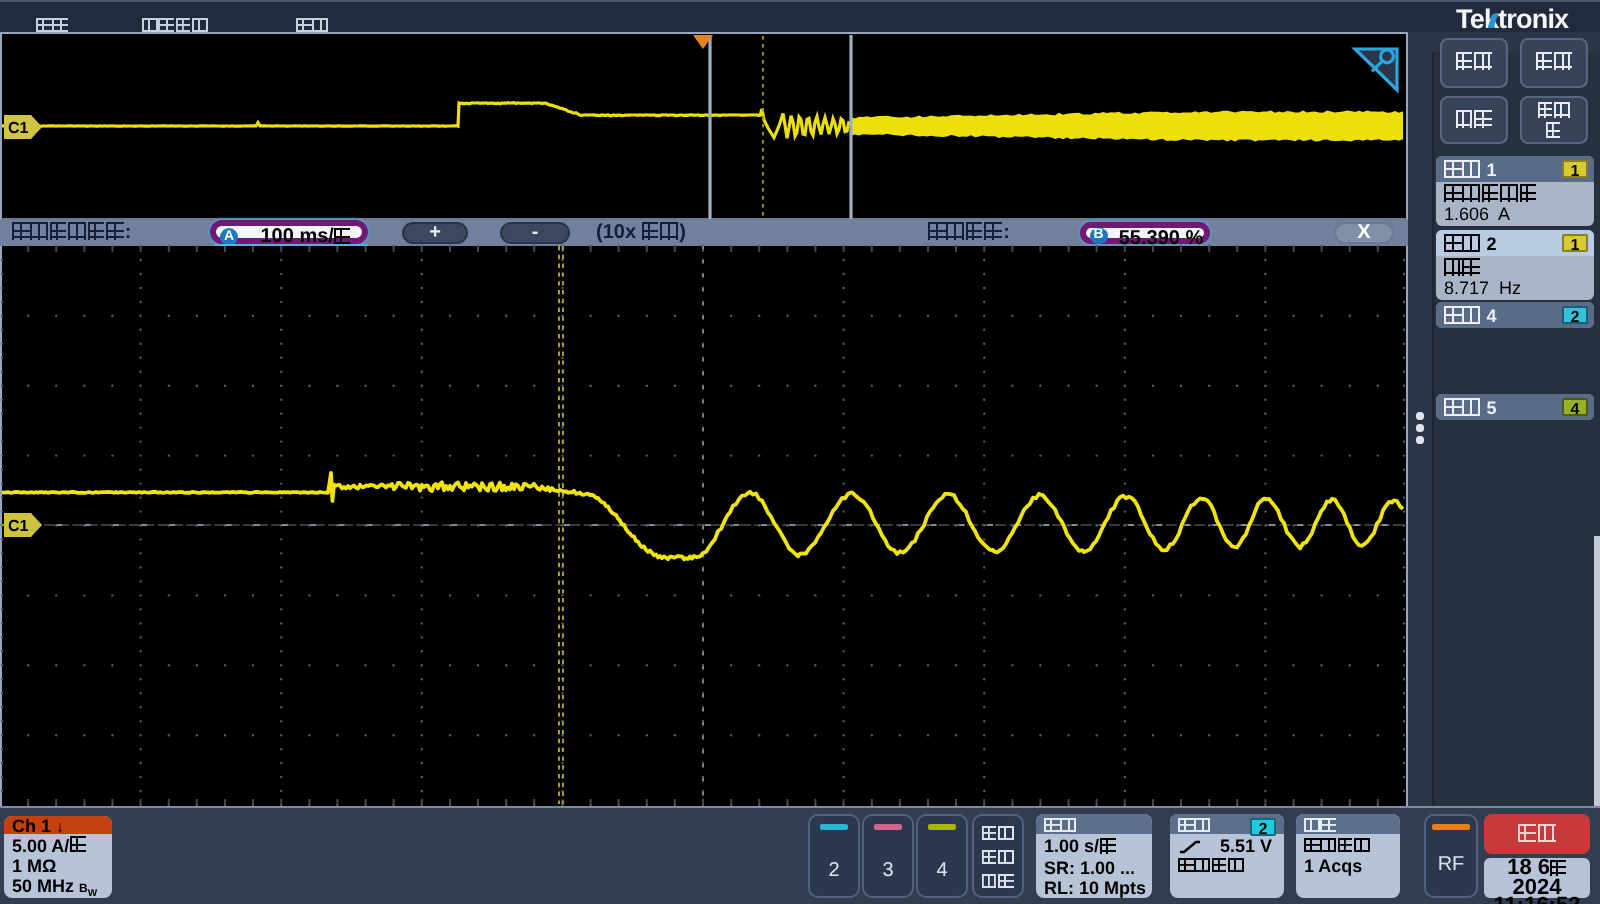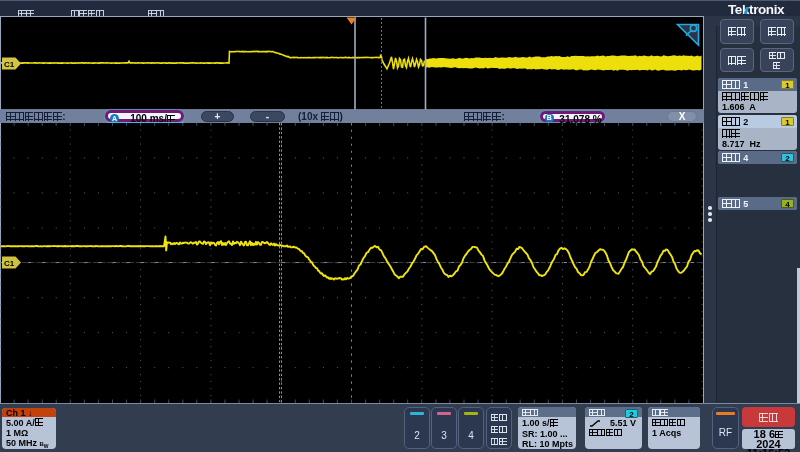--- a/index.html
+++ b/index.html
@@ -48,21 +48,21 @@
  border:1px solid #51617f;border-radius:5px;color:#dde4ee;font-size:10px;text-align:center}
 .cbar{position:absolute;left:5px;top:4px;width:14px;height:2.5px;border-radius:1px}
 
 #side{left:704px;top:16px;width:96px;height:436px;background:#2c3548}
 #respanel{position:absolute;left:12px;top:10px;width:84px;height:377px;background:#27303f;border-left:1px solid #1d2533}
 .sbtn{position:absolute;background:#38435a;border:1px solid #5a667f;border-radius:4px;
  color:#e8edf5;text-align:center;font-size:10px}
 .mcard{position:absolute;left:14px;width:79px;border-radius:3px;overflow:hidden;
  background:#a9b5c7;font-size:9px}
 .mcard .mh{height:13px;background:#5a6b88;color:#eef2f8;padding:2px 0 0 4px;font-weight:bold;position:relative}
-.mcard .mb{padding:1px 0 1px 4px;color:#000;font-weight:bold;line-height:9.6px}
+.mcard .mb{padding:1px 0 1px 4px;color:#000;font-weight:normal;line-height:9.6px}
 .mbdg{position:absolute;right:3px;top:2px;width:13px;height:9px;border-radius:1px;
  color:#000;font-size:8px;font-weight:bold;text-align:center;line-height:9px;border:1px solid #333}
 </style></head><body>
 <div id="scr">
 
 <div class="abs" id="menu">
   <span class="it s" style="left:18px"><i class="c"></i><i class="c"></i></span>
   <span class="it s" style="left:71px"><i class="c b"></i><i class="c"></i><i class="c"></i><i class="c b"></i></span>
   <span class="it s" style="left:148px"><i class="c"></i><i class="c b"></i></span>
 </div>
@@ -89,21 +89,21 @@
   <span class="lb" style="left:298px">(10x&nbsp;<i class="c"></i><i class="c b"></i>)</span>
   <span class="lb" style="left:464px"><i class="c"></i><i class="c b"></i><i class="c"></i><i class="c"></i>:</span>
   <div class="pill" style="left:105px;top:0;width:79px;height:12px">
     <span class="knob" style="left:2px;top:0.7px">A</span>
     <span style="position:absolute;left:14px;top:0.2px;width:62px;text-align:center">100 ms/<i class="c" style="width:8px;height:8px;margin-bottom:1px"></i></span>
   </div>
   <div class="zbtn" style="left:201px;width:33px">+</div>
   <div class="zbtn" style="left:250px;width:35px">-</div>
   <div class="pill" style="left:540px;top:0.5px;width:65px;height:11px">
     <span class="knob" style="left:2px;top:0.2px;width:8.6px;height:8.6px;line-height:8.6px">B</span>
-    <span style="position:absolute;left:12px;top:0;width:51px;text-align:center">31.078 %</span>
+    <span style="position:absolute;left:12px;top:0;width:51px;text-align:center">55.390 %</span>
   </div>
   <div class="zbtn" style="left:667px;width:30px;background:#828fa9;border-color:#6b7994;color:#fff">X</div>
 </div>
 
 <div class="abs" style="left:107px;top:122px;width:77px;height:1.3px;background:#49b9e0;border-radius:1px;z-index:3"></div>
 <div class="abs" id="mainbox"></div>
 <svg class="abs" style="left:0;top:0" width="704" height="404" viewBox="0 0 704 404">
   <path d="M14.1 123.0h0.01 M28.1 123.0h0.01 M42.2 123.0h0.01 M56.2 123.0h0.01 M70.3 123.0h0.01 M84.4 123.0h0.01 M98.4 123.0h0.01 M112.5 123.0h0.01 M126.5 123.0h0.01 M140.6 123.0h0.01 M154.7 123.0h0.01 M168.7 123.0h0.01 M182.8 123.0h0.01 M196.8 123.0h0.01 M210.9 123.0h0.01 M225.0 123.0h0.01 M239.0 123.0h0.01 M253.1 123.0h0.01 M267.1 123.0h0.01 M281.2 123.0h0.01 M295.3 123.0h0.01 M309.3 123.0h0.01 M323.4 123.0h0.01 M337.4 123.0h0.01 M351.5 123.0h0.01 M365.6 123.0h0.01 M379.6 123.0h0.01 M393.7 123.0h0.01 M407.7 123.0h0.01 M421.8 123.0h0.01 M435.9 123.0h0.01 M449.9 123.0h0.01 M464.0 123.0h0.01 M478.0 123.0h0.01 M492.1 123.0h0.01 M506.2 123.0h0.01 M520.2 123.0h0.01 M534.3 123.0h0.01 M548.3 123.0h0.01 M562.4 123.0h0.01 M576.5 123.0h0.01 M590.5 123.0h0.01 M604.6 123.0h0.01 M618.6 123.0h0.01 M632.7 123.0h0.01 M646.8 123.0h0.01 M660.8 123.0h0.01 M674.9 123.0h0.01 M688.9 123.0h0.01 M14.1 157.9h0.01 M28.1 157.9h0.01 M42.2 157.9h0.01 M56.2 157.9h0.01 M70.3 157.9h0.01 M84.4 157.9h0.01 M98.4 157.9h0.01 M112.5 157.9h0.01 M126.5 157.9h0.01 M140.6 157.9h0.01 M154.7 157.9h0.01 M168.7 157.9h0.01 M182.8 157.9h0.01 M196.8 157.9h0.01 M210.9 157.9h0.01 M225.0 157.9h0.01 M239.0 157.9h0.01 M253.1 157.9h0.01 M267.1 157.9h0.01 M281.2 157.9h0.01 M295.3 157.9h0.01 M309.3 157.9h0.01 M323.4 157.9h0.01 M337.4 157.9h0.01 M351.5 157.9h0.01 M365.6 157.9h0.01 M379.6 157.9h0.01 M393.7 157.9h0.01 M407.7 157.9h0.01 M421.8 157.9h0.01 M435.9 157.9h0.01 M449.9 157.9h0.01 M464.0 157.9h0.01 M478.0 157.9h0.01 M492.1 157.9h0.01 M506.2 157.9h0.01 M520.2 157.9h0.01 M534.3 157.9h0.01 M548.3 157.9h0.01 M562.4 157.9h0.01 M576.5 157.9h0.01 M590.5 157.9h0.01 M604.6 157.9h0.01 M618.6 157.9h0.01 M632.7 157.9h0.01 M646.8 157.9h0.01 M660.8 157.9h0.01 M674.9 157.9h0.01 M688.9 157.9h0.01 M14.1 192.9h0.01 M28.1 192.9h0.01 M42.2 192.9h0.01 M56.2 192.9h0.01 M70.3 192.9h0.01 M84.4 192.9h0.01 M98.4 192.9h0.01 M112.5 192.9h0.01 M126.5 192.9h0.01 M140.6 192.9h0.01 M154.7 192.9h0.01 M168.7 192.9h0.01 M182.8 192.9h0.01 M196.8 192.9h0.01 M210.9 192.9h0.01 M225.0 192.9h0.01 M239.0 192.9h0.01 M253.1 192.9h0.01 M267.1 192.9h0.01 M281.2 192.9h0.01 M295.3 192.9h0.01 M309.3 192.9h0.01 M323.4 192.9h0.01 M337.4 192.9h0.01 M351.5 192.9h0.01 M365.6 192.9h0.01 M379.6 192.9h0.01 M393.7 192.9h0.01 M407.7 192.9h0.01 M421.8 192.9h0.01 M435.9 192.9h0.01 M449.9 192.9h0.01 M464.0 192.9h0.01 M478.0 192.9h0.01 M492.1 192.9h0.01 M506.2 192.9h0.01 M520.2 192.9h0.01 M534.3 192.9h0.01 M548.3 192.9h0.01 M562.4 192.9h0.01 M576.5 192.9h0.01 M590.5 192.9h0.01 M604.6 192.9h0.01 M618.6 192.9h0.01 M632.7 192.9h0.01 M646.8 192.9h0.01 M660.8 192.9h0.01 M674.9 192.9h0.01 M688.9 192.9h0.01 M14.1 227.8h0.01 M28.1 227.8h0.01 M42.2 227.8h0.01 M56.2 227.8h0.01 M70.3 227.8h0.01 M84.4 227.8h0.01 M98.4 227.8h0.01 M112.5 227.8h0.01 M126.5 227.8h0.01 M140.6 227.8h0.01 M154.7 227.8h0.01 M168.7 227.8h0.01 M182.8 227.8h0.01 M196.8 227.8h0.01 M210.9 227.8h0.01 M225.0 227.8h0.01 M239.0 227.8h0.01 M253.1 227.8h0.01 M267.1 227.8h0.01 M281.2 227.8h0.01 M295.3 227.8h0.01 M309.3 227.8h0.01 M323.4 227.8h0.01 M337.4 227.8h0.01 M351.5 227.8h0.01 M365.6 227.8h0.01 M379.6 227.8h0.01 M393.7 227.8h0.01 M407.7 227.8h0.01 M421.8 227.8h0.01 M435.9 227.8h0.01 M449.9 227.8h0.01 M464.0 227.8h0.01 M478.0 227.8h0.01 M492.1 227.8h0.01 M506.2 227.8h0.01 M520.2 227.8h0.01 M534.3 227.8h0.01 M548.3 227.8h0.01 M562.4 227.8h0.01 M576.5 227.8h0.01 M590.5 227.8h0.01 M604.6 227.8h0.01 M618.6 227.8h0.01 M632.7 227.8h0.01 M646.8 227.8h0.01 M660.8 227.8h0.01 M674.9 227.8h0.01 M688.9 227.8h0.01 M14.1 262.8h0.01 M28.1 262.8h0.01 M42.2 262.8h0.01 M56.2 262.8h0.01 M70.3 262.8h0.01 M84.4 262.8h0.01 M98.4 262.8h0.01 M112.5 262.8h0.01 M126.5 262.8h0.01 M140.6 262.8h0.01 M154.7 262.8h0.01 M168.7 262.8h0.01 M182.8 262.8h0.01 M196.8 262.8h0.01 M210.9 262.8h0.01 M225.0 262.8h0.01 M239.0 262.8h0.01 M253.1 262.8h0.01 M267.1 262.8h0.01 M281.2 262.8h0.01 M295.3 262.8h0.01 M309.3 262.8h0.01 M323.4 262.8h0.01 M337.4 262.8h0.01 M351.5 262.8h0.01 M365.6 262.8h0.01 M379.6 262.8h0.01 M393.7 262.8h0.01 M407.7 262.8h0.01 M421.8 262.8h0.01 M435.9 262.8h0.01 M449.9 262.8h0.01 M464.0 262.8h0.01 M478.0 262.8h0.01 M492.1 262.8h0.01 M506.2 262.8h0.01 M520.2 262.8h0.01 M534.3 262.8h0.01 M548.3 262.8h0.01 M562.4 262.8h0.01 M576.5 262.8h0.01 M590.5 262.8h0.01 M604.6 262.8h0.01 M618.6 262.8h0.01 M632.7 262.8h0.01 M646.8 262.8h0.01 M660.8 262.8h0.01 M674.9 262.8h0.01 M688.9 262.8h0.01 M14.1 297.7h0.01 M28.1 297.7h0.01 M42.2 297.7h0.01 M56.2 297.7h0.01 M70.3 297.7h0.01 M84.4 297.7h0.01 M98.4 297.7h0.01 M112.5 297.7h0.01 M126.5 297.7h0.01 M140.6 297.7h0.01 M154.7 297.7h0.01 M168.7 297.7h0.01 M182.8 297.7h0.01 M196.8 297.7h0.01 M210.9 297.7h0.01 M225.0 297.7h0.01 M239.0 297.7h0.01 M253.1 297.7h0.01 M267.1 297.7h0.01 M281.2 297.7h0.01 M295.3 297.7h0.01 M309.3 297.7h0.01 M323.4 297.7h0.01 M337.4 297.7h0.01 M351.5 297.7h0.01 M365.6 297.7h0.01 M379.6 297.7h0.01 M393.7 297.7h0.01 M407.7 297.7h0.01 M421.8 297.7h0.01 M435.9 297.7h0.01 M449.9 297.7h0.01 M464.0 297.7h0.01 M478.0 297.7h0.01 M492.1 297.7h0.01 M506.2 297.7h0.01 M520.2 297.7h0.01 M534.3 297.7h0.01 M548.3 297.7h0.01 M562.4 297.7h0.01 M576.5 297.7h0.01 M590.5 297.7h0.01 M604.6 297.7h0.01 M618.6 297.7h0.01 M632.7 297.7h0.01 M646.8 297.7h0.01 M660.8 297.7h0.01 M674.9 297.7h0.01 M688.9 297.7h0.01 M14.1 332.6h0.01 M28.1 332.6h0.01 M42.2 332.6h0.01 M56.2 332.6h0.01 M70.3 332.6h0.01 M84.4 332.6h0.01 M98.4 332.6h0.01 M112.5 332.6h0.01 M126.5 332.6h0.01 M140.6 332.6h0.01 M154.7 332.6h0.01 M168.7 332.6h0.01 M182.8 332.6h0.01 M196.8 332.6h0.01 M210.9 332.6h0.01 M225.0 332.6h0.01 M239.0 332.6h0.01 M253.1 332.6h0.01 M267.1 332.6h0.01 M281.2 332.6h0.01 M295.3 332.6h0.01 M309.3 332.6h0.01 M323.4 332.6h0.01 M337.4 332.6h0.01 M351.5 332.6h0.01 M365.6 332.6h0.01 M379.6 332.6h0.01 M393.7 332.6h0.01 M407.7 332.6h0.01 M421.8 332.6h0.01 M435.9 332.6h0.01 M449.9 332.6h0.01 M464.0 332.6h0.01 M478.0 332.6h0.01 M492.1 332.6h0.01 M506.2 332.6h0.01 M520.2 332.6h0.01 M534.3 332.6h0.01 M548.3 332.6h0.01 M562.4 332.6h0.01 M576.5 332.6h0.01 M590.5 332.6h0.01 M604.6 332.6h0.01 M618.6 332.6h0.01 M632.7 332.6h0.01 M646.8 332.6h0.01 M660.8 332.6h0.01 M674.9 332.6h0.01 M688.9 332.6h0.01 M14.1 367.6h0.01 M28.1 367.6h0.01 M42.2 367.6h0.01 M56.2 367.6h0.01 M70.3 367.6h0.01 M84.4 367.6h0.01 M98.4 367.6h0.01 M112.5 367.6h0.01 M126.5 367.6h0.01 M140.6 367.6h0.01 M154.7 367.6h0.01 M168.7 367.6h0.01 M182.8 367.6h0.01 M196.8 367.6h0.01 M210.9 367.6h0.01 M225.0 367.6h0.01 M239.0 367.6h0.01 M253.1 367.6h0.01 M267.1 367.6h0.01 M281.2 367.6h0.01 M295.3 367.6h0.01 M309.3 367.6h0.01 M323.4 367.6h0.01 M337.4 367.6h0.01 M351.5 367.6h0.01 M365.6 367.6h0.01 M379.6 367.6h0.01 M393.7 367.6h0.01 M407.7 367.6h0.01 M421.8 367.6h0.01 M435.9 367.6h0.01 M449.9 367.6h0.01 M464.0 367.6h0.01 M478.0 367.6h0.01 M492.1 367.6h0.01 M506.2 367.6h0.01 M520.2 367.6h0.01 M534.3 367.6h0.01 M548.3 367.6h0.01 M562.4 367.6h0.01 M576.5 367.6h0.01 M590.5 367.6h0.01 M604.6 367.6h0.01 M618.6 367.6h0.01 M632.7 367.6h0.01 M646.8 367.6h0.01 M660.8 367.6h0.01 M674.9 367.6h0.01 M688.9 367.6h0.01 M14.1 402.5h0.01 M28.1 402.5h0.01 M42.2 402.5h0.01 M56.2 402.5h0.01 M70.3 402.5h0.01 M84.4 402.5h0.01 M98.4 402.5h0.01 M112.5 402.5h0.01 M126.5 402.5h0.01 M140.6 402.5h0.01 M154.7 402.5h0.01 M168.7 402.5h0.01 M182.8 402.5h0.01 M196.8 402.5h0.01 M210.9 402.5h0.01 M225.0 402.5h0.01 M239.0 402.5h0.01 M253.1 402.5h0.01 M267.1 402.5h0.01 M281.2 402.5h0.01 M295.3 402.5h0.01 M309.3 402.5h0.01 M323.4 402.5h0.01 M337.4 402.5h0.01 M351.5 402.5h0.01 M365.6 402.5h0.01 M379.6 402.5h0.01 M393.7 402.5h0.01 M407.7 402.5h0.01 M421.8 402.5h0.01 M435.9 402.5h0.01 M449.9 402.5h0.01 M464.0 402.5h0.01 M478.0 402.5h0.01 M492.1 402.5h0.01 M506.2 402.5h0.01 M520.2 402.5h0.01 M534.3 402.5h0.01 M548.3 402.5h0.01 M562.4 402.5h0.01 M576.5 402.5h0.01 M590.5 402.5h0.01 M604.6 402.5h0.01 M618.6 402.5h0.01 M632.7 402.5h0.01 M646.8 402.5h0.01 M660.8 402.5h0.01 M674.9 402.5h0.01 M688.9 402.5h0.01 M70.3 130.0h0.01 M70.3 137.0h0.01 M70.3 144.0h0.01 M70.3 151.0h0.01 M70.3 157.9h0.01 M70.3 164.9h0.01 M70.3 171.9h0.01 M70.3 178.9h0.01 M70.3 185.9h0.01 M70.3 192.9h0.01 M70.3 199.9h0.01 M70.3 206.9h0.01 M70.3 213.8h0.01 M70.3 220.8h0.01 M70.3 227.8h0.01 M70.3 234.8h0.01 M70.3 241.8h0.01 M70.3 248.8h0.01 M70.3 255.8h0.01 M70.3 262.8h0.01 M70.3 269.7h0.01 M70.3 276.7h0.01 M70.3 283.7h0.01 M70.3 290.7h0.01 M70.3 297.7h0.01 M70.3 304.7h0.01 M70.3 311.7h0.01 M70.3 318.7h0.01 M70.3 325.6h0.01 M70.3 332.6h0.01 M70.3 339.6h0.01 M70.3 346.6h0.01 M70.3 353.6h0.01 M70.3 360.6h0.01 M70.3 367.6h0.01 M70.3 374.6h0.01 M70.3 381.5h0.01 M70.3 388.5h0.01 M70.3 395.5h0.01 M140.6 130.0h0.01 M140.6 137.0h0.01 M140.6 144.0h0.01 M140.6 151.0h0.01 M140.6 157.9h0.01 M140.6 164.9h0.01 M140.6 171.9h0.01 M140.6 178.9h0.01 M140.6 185.9h0.01 M140.6 192.9h0.01 M140.6 199.9h0.01 M140.6 206.9h0.01 M140.6 213.8h0.01 M140.6 220.8h0.01 M140.6 227.8h0.01 M140.6 234.8h0.01 M140.6 241.8h0.01 M140.6 248.8h0.01 M140.6 255.8h0.01 M140.6 262.8h0.01 M140.6 269.7h0.01 M140.6 276.7h0.01 M140.6 283.7h0.01 M140.6 290.7h0.01 M140.6 297.7h0.01 M140.6 304.7h0.01 M140.6 311.7h0.01 M140.6 318.7h0.01 M140.6 325.6h0.01 M140.6 332.6h0.01 M140.6 339.6h0.01 M140.6 346.6h0.01 M140.6 353.6h0.01 M140.6 360.6h0.01 M140.6 367.6h0.01 M140.6 374.6h0.01 M140.6 381.5h0.01 M140.6 388.5h0.01 M140.6 395.5h0.01 M210.9 130.0h0.01 M210.9 137.0h0.01 M210.9 144.0h0.01 M210.9 151.0h0.01 M210.9 157.9h0.01 M210.9 164.9h0.01 M210.9 171.9h0.01 M210.9 178.9h0.01 M210.9 185.9h0.01 M210.9 192.9h0.01 M210.9 199.9h0.01 M210.9 206.9h0.01 M210.9 213.8h0.01 M210.9 220.8h0.01 M210.9 227.8h0.01 M210.9 234.8h0.01 M210.9 241.8h0.01 M210.9 248.8h0.01 M210.9 255.8h0.01 M210.9 262.8h0.01 M210.9 269.7h0.01 M210.9 276.7h0.01 M210.9 283.7h0.01 M210.9 290.7h0.01 M210.9 297.7h0.01 M210.9 304.7h0.01 M210.9 311.7h0.01 M210.9 318.7h0.01 M210.9 325.6h0.01 M210.9 332.6h0.01 M210.9 339.6h0.01 M210.9 346.6h0.01 M210.9 353.6h0.01 M210.9 360.6h0.01 M210.9 367.6h0.01 M210.9 374.6h0.01 M210.9 381.5h0.01 M210.9 388.5h0.01 M210.9 395.5h0.01 M281.2 130.0h0.01 M281.2 137.0h0.01 M281.2 144.0h0.01 M281.2 151.0h0.01 M281.2 157.9h0.01 M281.2 164.9h0.01 M281.2 171.9h0.01 M281.2 178.9h0.01 M281.2 185.9h0.01 M281.2 192.9h0.01 M281.2 199.9h0.01 M281.2 206.9h0.01 M281.2 213.8h0.01 M281.2 220.8h0.01 M281.2 227.8h0.01 M281.2 234.8h0.01 M281.2 241.8h0.01 M281.2 248.8h0.01 M281.2 255.8h0.01 M281.2 262.8h0.01 M281.2 269.7h0.01 M281.2 276.7h0.01 M281.2 283.7h0.01 M281.2 290.7h0.01 M281.2 297.7h0.01 M281.2 304.7h0.01 M281.2 311.7h0.01 M281.2 318.7h0.01 M281.2 325.6h0.01 M281.2 332.6h0.01 M281.2 339.6h0.01 M281.2 346.6h0.01 M281.2 353.6h0.01 M281.2 360.6h0.01 M281.2 367.6h0.01 M281.2 374.6h0.01 M281.2 381.5h0.01 M281.2 388.5h0.01 M281.2 395.5h0.01 M351.5 130.0h0.01 M351.5 137.0h0.01 M351.5 144.0h0.01 M351.5 151.0h0.01 M351.5 157.9h0.01 M351.5 164.9h0.01 M351.5 171.9h0.01 M351.5 178.9h0.01 M351.5 185.9h0.01 M351.5 192.9h0.01 M351.5 199.9h0.01 M351.5 206.9h0.01 M351.5 213.8h0.01 M351.5 220.8h0.01 M351.5 227.8h0.01 M351.5 234.8h0.01 M351.5 241.8h0.01 M351.5 248.8h0.01 M351.5 255.8h0.01 M351.5 262.8h0.01 M351.5 269.7h0.01 M351.5 276.7h0.01 M351.5 283.7h0.01 M351.5 290.7h0.01 M351.5 297.7h0.01 M351.5 304.7h0.01 M351.5 311.7h0.01 M351.5 318.7h0.01 M351.5 325.6h0.01 M351.5 332.6h0.01 M351.5 339.6h0.01 M351.5 346.6h0.01 M351.5 353.6h0.01 M351.5 360.6h0.01 M351.5 367.6h0.01 M351.5 374.6h0.01 M351.5 381.5h0.01 M351.5 388.5h0.01 M351.5 395.5h0.01 M421.8 130.0h0.01 M421.8 137.0h0.01 M421.8 144.0h0.01 M421.8 151.0h0.01 M421.8 157.9h0.01 M421.8 164.9h0.01 M421.8 171.9h0.01 M421.8 178.9h0.01 M421.8 185.9h0.01 M421.8 192.9h0.01 M421.8 199.9h0.01 M421.8 206.9h0.01 M421.8 213.8h0.01 M421.8 220.8h0.01 M421.8 227.8h0.01 M421.8 234.8h0.01 M421.8 241.8h0.01 M421.8 248.8h0.01 M421.8 255.8h0.01 M421.8 262.8h0.01 M421.8 269.7h0.01 M421.8 276.7h0.01 M421.8 283.7h0.01 M421.8 290.7h0.01 M421.8 297.7h0.01 M421.8 304.7h0.01 M421.8 311.7h0.01 M421.8 318.7h0.01 M421.8 325.6h0.01 M421.8 332.6h0.01 M421.8 339.6h0.01 M421.8 346.6h0.01 M421.8 353.6h0.01 M421.8 360.6h0.01 M421.8 367.6h0.01 M421.8 374.6h0.01 M421.8 381.5h0.01 M421.8 388.5h0.01 M421.8 395.5h0.01 M492.1 130.0h0.01 M492.1 137.0h0.01 M492.1 144.0h0.01 M492.1 151.0h0.01 M492.1 157.9h0.01 M492.1 164.9h0.01 M492.1 171.9h0.01 M492.1 178.9h0.01 M492.1 185.9h0.01 M492.1 192.9h0.01 M492.1 199.9h0.01 M492.1 206.9h0.01 M492.1 213.8h0.01 M492.1 220.8h0.01 M492.1 227.8h0.01 M492.1 234.8h0.01 M492.1 241.8h0.01 M492.1 248.8h0.01 M492.1 255.8h0.01 M492.1 262.8h0.01 M492.1 269.7h0.01 M492.1 276.7h0.01 M492.1 283.7h0.01 M492.1 290.7h0.01 M492.1 297.7h0.01 M492.1 304.7h0.01 M492.1 311.7h0.01 M492.1 318.7h0.01 M492.1 325.6h0.01 M492.1 332.6h0.01 M492.1 339.6h0.01 M492.1 346.6h0.01 M492.1 353.6h0.01 M492.1 360.6h0.01 M492.1 367.6h0.01 M492.1 374.6h0.01 M492.1 381.5h0.01 M492.1 388.5h0.01 M492.1 395.5h0.01 M562.4 130.0h0.01 M562.4 137.0h0.01 M562.4 144.0h0.01 M562.4 151.0h0.01 M562.4 157.9h0.01 M562.4 164.9h0.01 M562.4 171.9h0.01 M562.4 178.9h0.01 M562.4 185.9h0.01 M562.4 192.9h0.01 M562.4 199.9h0.01 M562.4 206.9h0.01 M562.4 213.8h0.01 M562.4 220.8h0.01 M562.4 227.8h0.01 M562.4 234.8h0.01 M562.4 241.8h0.01 M562.4 248.8h0.01 M562.4 255.8h0.01 M562.4 262.8h0.01 M562.4 269.7h0.01 M562.4 276.7h0.01 M562.4 283.7h0.01 M562.4 290.7h0.01 M562.4 297.7h0.01 M562.4 304.7h0.01 M562.4 311.7h0.01 M562.4 318.7h0.01 M562.4 325.6h0.01 M562.4 332.6h0.01 M562.4 339.6h0.01 M562.4 346.6h0.01 M562.4 353.6h0.01 M562.4 360.6h0.01 M562.4 367.6h0.01 M562.4 374.6h0.01 M562.4 381.5h0.01 M562.4 388.5h0.01 M562.4 395.5h0.01 M632.7 130.0h0.01 M632.7 137.0h0.01 M632.7 144.0h0.01 M632.7 151.0h0.01 M632.7 157.9h0.01 M632.7 164.9h0.01 M632.7 171.9h0.01 M632.7 178.9h0.01 M632.7 185.9h0.01 M632.7 192.9h0.01 M632.7 199.9h0.01 M632.7 206.9h0.01 M632.7 213.8h0.01 M632.7 220.8h0.01 M632.7 227.8h0.01 M632.7 234.8h0.01 M632.7 241.8h0.01 M632.7 248.8h0.01 M632.7 255.8h0.01 M632.7 262.8h0.01 M632.7 269.7h0.01 M632.7 276.7h0.01 M632.7 283.7h0.01 M632.7 290.7h0.01 M632.7 297.7h0.01 M632.7 304.7h0.01 M632.7 311.7h0.01 M632.7 318.7h0.01 M632.7 325.6h0.01 M632.7 332.6h0.01 M632.7 339.6h0.01 M632.7 346.6h0.01 M632.7 353.6h0.01 M632.7 360.6h0.01 M632.7 367.6h0.01 M632.7 374.6h0.01 M632.7 381.5h0.01 M632.7 388.5h0.01 M632.7 395.5h0.01 M1.0 130.0h0.01 M1.0 137.0h0.01 M1.0 144.0h0.01 M1.0 151.0h0.01 M1.0 157.9h0.01 M1.0 164.9h0.01 M1.0 171.9h0.01 M1.0 178.9h0.01 M1.0 185.9h0.01 M1.0 192.9h0.01 M1.0 199.9h0.01 M1.0 206.9h0.01 M1.0 213.8h0.01 M1.0 220.8h0.01 M1.0 227.8h0.01 M1.0 234.8h0.01 M1.0 241.8h0.01 M1.0 248.8h0.01 M1.0 255.8h0.01 M1.0 262.8h0.01 M1.0 269.7h0.01 M1.0 276.7h0.01 M1.0 283.7h0.01 M1.0 290.7h0.01 M1.0 297.7h0.01 M1.0 304.7h0.01 M1.0 311.7h0.01 M1.0 318.7h0.01 M1.0 325.6h0.01 M1.0 332.6h0.01 M1.0 339.6h0.01 M1.0 346.6h0.01 M1.0 353.6h0.01 M1.0 360.6h0.01 M1.0 367.6h0.01 M1.0 374.6h0.01 M1.0 381.5h0.01 M1.0 388.5h0.01 M1.0 395.5h0.01 M702.0 130.0h0.01 M702.0 137.0h0.01 M702.0 144.0h0.01 M702.0 151.0h0.01 M702.0 157.9h0.01 M702.0 164.9h0.01 M702.0 171.9h0.01 M702.0 178.9h0.01 M702.0 185.9h0.01 M702.0 192.9h0.01 M702.0 199.9h0.01 M702.0 206.9h0.01 M702.0 213.8h0.01 M702.0 220.8h0.01 M702.0 227.8h0.01 M702.0 234.8h0.01 M702.0 241.8h0.01 M702.0 248.8h0.01 M702.0 255.8h0.01 M702.0 262.8h0.01 M702.0 269.7h0.01 M702.0 276.7h0.01 M702.0 283.7h0.01 M702.0 290.7h0.01 M702.0 297.7h0.01 M702.0 304.7h0.01 M702.0 311.7h0.01 M702.0 318.7h0.01 M702.0 325.6h0.01 M702.0 332.6h0.01 M702.0 339.6h0.01 M702.0 346.6h0.01 M702.0 353.6h0.01 M702.0 360.6h0.01 M702.0 367.6h0.01 M702.0 374.6h0.01 M702.0 381.5h0.01 M702.0 388.5h0.01 M702.0 395.5h0.01" stroke="#525b66" stroke-width="1.2" stroke-linecap="round" fill="none"></path>
   <path d="M14.1 123.0V126.0 M14.1 399.5V402.5 M28.1 123.0V126.0 M28.1 399.5V402.5 M42.2 123.0V126.0 M42.2 399.5V402.5 M56.2 123.0V126.0 M56.2 399.5V402.5 M70.3 123.0V126.0 M70.3 399.5V402.5 M84.4 123.0V126.0 M84.4 399.5V402.5 M98.4 123.0V126.0 M98.4 399.5V402.5 M112.5 123.0V126.0 M112.5 399.5V402.5 M126.5 123.0V126.0 M126.5 399.5V402.5 M140.6 123.0V126.0 M140.6 399.5V402.5 M154.7 123.0V126.0 M154.7 399.5V402.5 M168.7 123.0V126.0 M168.7 399.5V402.5 M182.8 123.0V126.0 M182.8 399.5V402.5 M196.8 123.0V126.0 M196.8 399.5V402.5 M210.9 123.0V126.0 M210.9 399.5V402.5 M225.0 123.0V126.0 M225.0 399.5V402.5 M239.0 123.0V126.0 M239.0 399.5V402.5 M253.1 123.0V126.0 M253.1 399.5V402.5 M267.1 123.0V126.0 M267.1 399.5V402.5 M281.2 123.0V126.0 M281.2 399.5V402.5 M295.3 123.0V126.0 M295.3 399.5V402.5 M309.3 123.0V126.0 M309.3 399.5V402.5 M323.4 123.0V126.0 M323.4 399.5V402.5 M337.4 123.0V126.0 M337.4 399.5V402.5 M351.5 123.0V126.0 M351.5 399.5V402.5 M365.6 123.0V126.0 M365.6 399.5V402.5 M379.6 123.0V126.0 M379.6 399.5V402.5 M393.7 123.0V126.0 M393.7 399.5V402.5 M407.7 123.0V126.0 M407.7 399.5V402.5 M421.8 123.0V126.0 M421.8 399.5V402.5 M435.9 123.0V126.0 M435.9 399.5V402.5 M449.9 123.0V126.0 M449.9 399.5V402.5 M464.0 123.0V126.0 M464.0 399.5V402.5 M478.0 123.0V126.0 M478.0 399.5V402.5 M492.1 123.0V126.0 M492.1 399.5V402.5 M506.2 123.0V126.0 M506.2 399.5V402.5 M520.2 123.0V126.0 M520.2 399.5V402.5 M534.3 123.0V126.0 M534.3 399.5V402.5 M548.3 123.0V126.0 M548.3 399.5V402.5 M562.4 123.0V126.0 M562.4 399.5V402.5 M576.5 123.0V126.0 M576.5 399.5V402.5 M590.5 123.0V126.0 M590.5 399.5V402.5 M604.6 123.0V126.0 M604.6 399.5V402.5 M618.6 123.0V126.0 M618.6 399.5V402.5 M632.7 123.0V126.0 M632.7 399.5V402.5 M646.8 123.0V126.0 M646.8 399.5V402.5 M660.8 123.0V126.0 M660.8 399.5V402.5 M674.9 123.0V126.0 M674.9 399.5V402.5 M688.9 123.0V126.0 M688.9 399.5V402.5" stroke="#3f4854" stroke-width="1" fill="none"></path>
   <line x1="22" y1="262.5" x2="703" y2="262.5" stroke="#6b7480" stroke-width="1" stroke-dasharray="5.5,1.6" opacity="0.5"></line>

